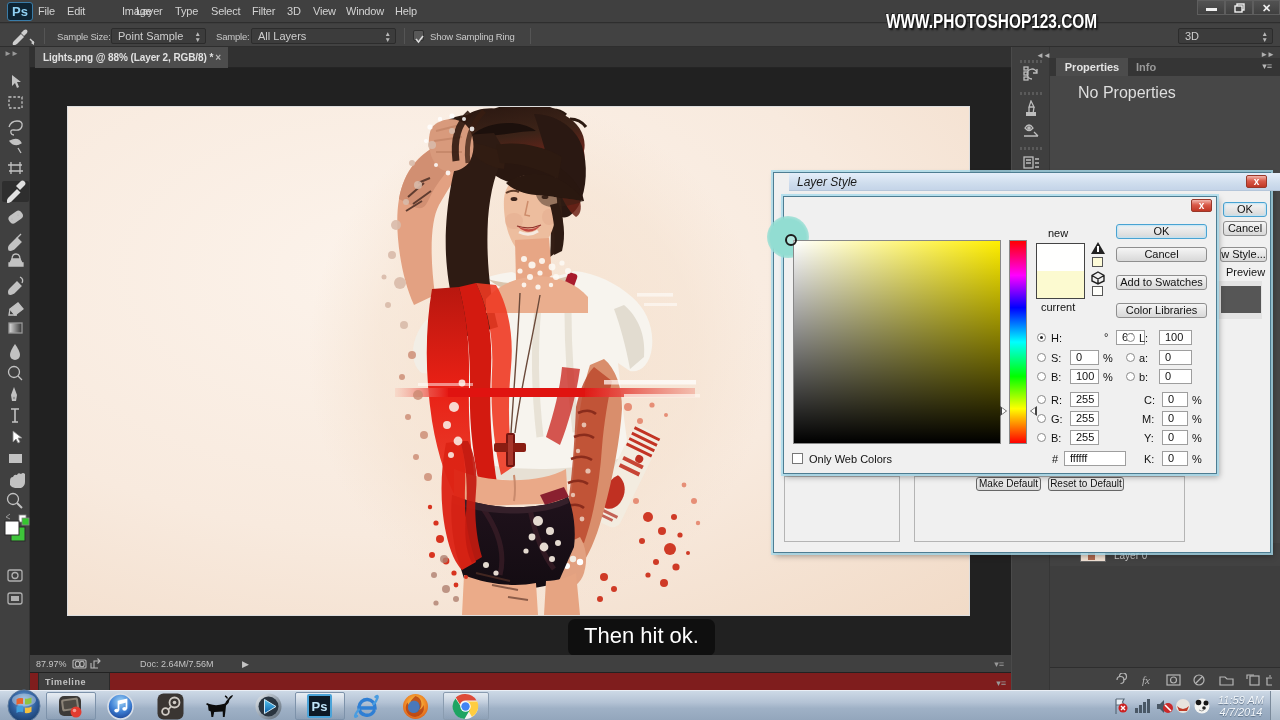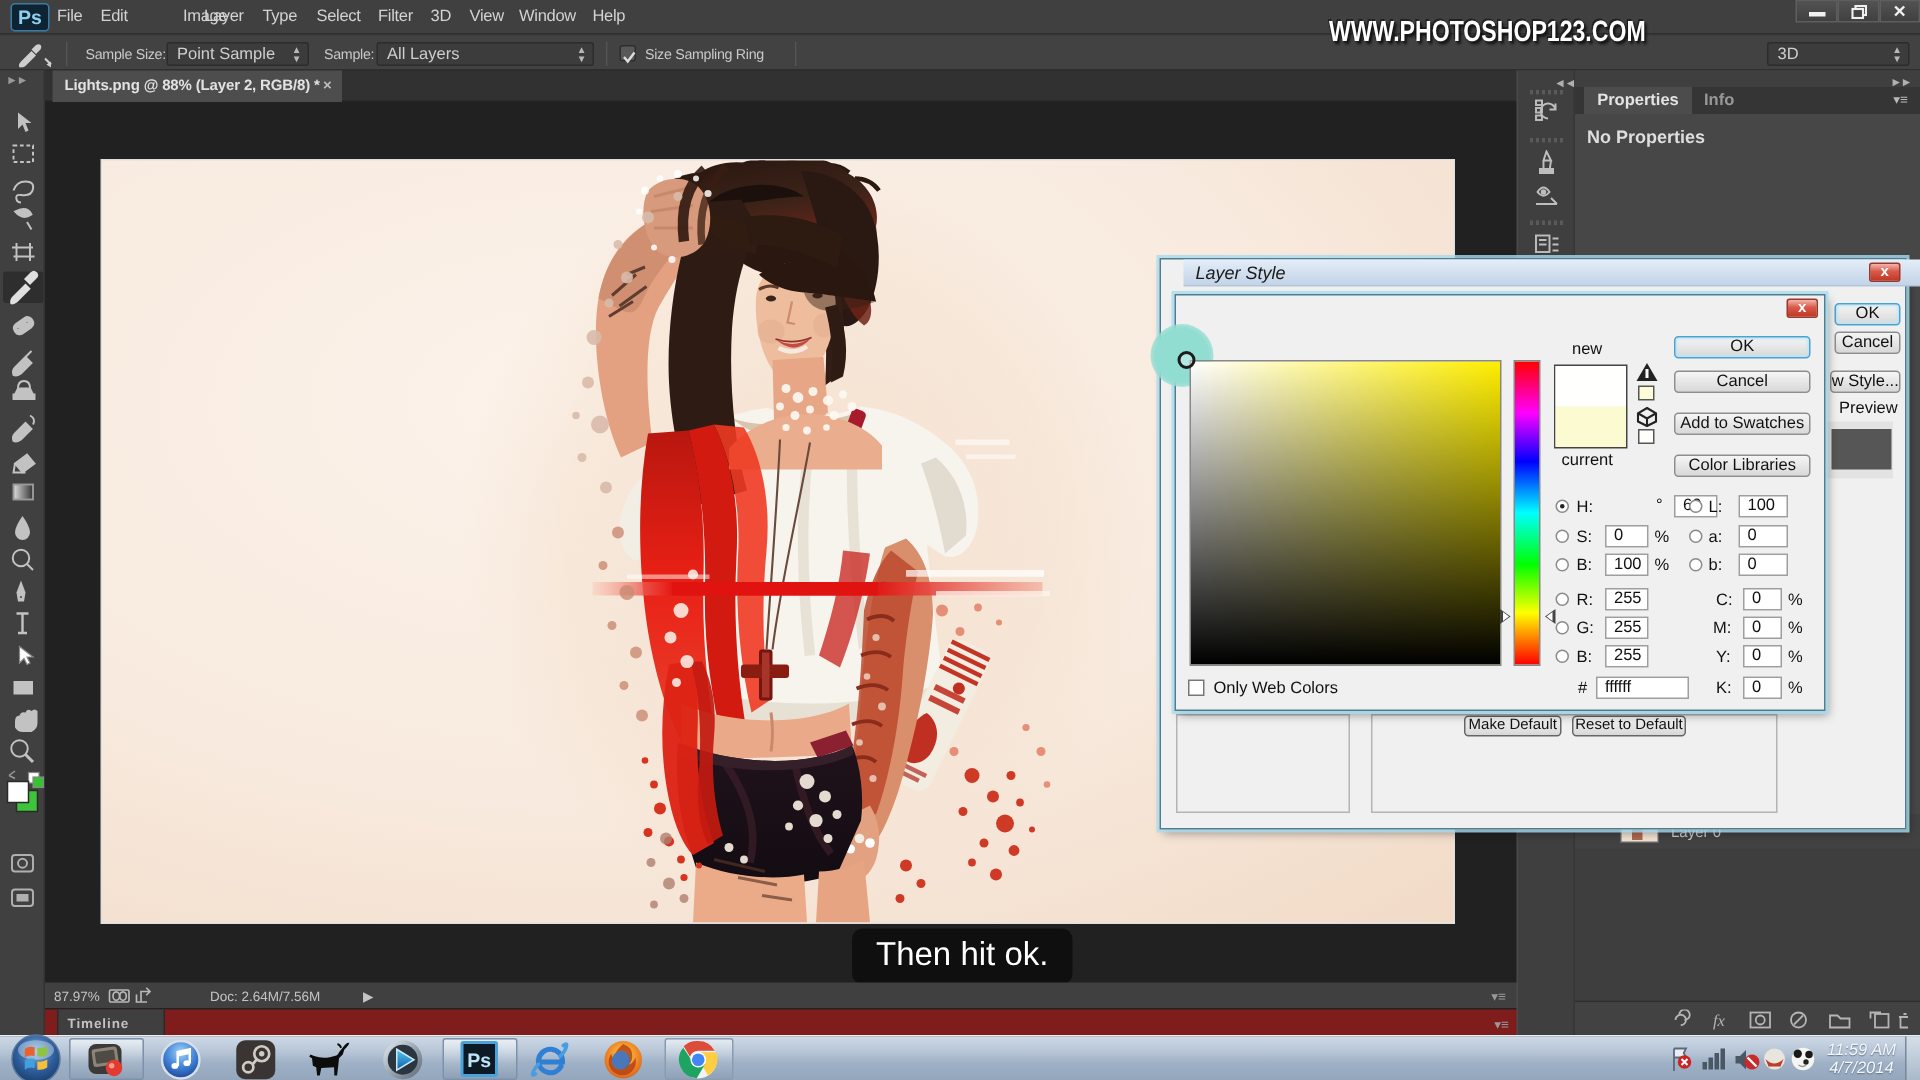--- a/index.html
+++ b/index.html
@@ -127,21 +127,21 @@
     <span class="optlabel" style="left:57px;">Sample Size:</span>
     <div class="dropdown" style="left:111px; width:95px;">Point Sample<span class="updn">▲<br>▼</span></div>
     <span class="optlabel" style="left:216px;">Sample:</span>
     <div class="dropdown" style="left:251px; width:145px;">All Layers<span class="updn">▲<br>▼</span></div>
     <div style="position:absolute;left:404px;top:4px;width:1px;height:16px;background:#383838;border-right:1px solid #555;"></div>
     <div style="position:absolute;left:413px;top:6px;width:11px;height:11px;background:#585858;border:1px solid #2e2e2e;border-radius:2px;">
       <svg width="11" height="11" viewBox="0 0 11 11">
           <path d="M2,5 l2.5,3 l4.5,-6" stroke="#ddd" stroke-width="1.6" fill="none"></path>
         </svg>
     </div>
-    <span class="optlabel" style="left:430px;">Size Sampling Ring</span>
+    <span class="optlabel" style="left:430px;">Show Sampling Ring</span>
     <div style="position:absolute;left:530px;top:4px;width:1px;height:16px;background:#383838;border-right:1px solid #555;"></div>
     <div class="dropdown" style="left:1178px; width:95px;">3D<span class="updn">▲<br>▼</span></div>
   </div>
 
   <div id="toolbar">
     <div style="position:absolute;left:4px;top:2px;color:#999;font-size:8px;letter-spacing:-1px;">►►</div>
     <div style="position:absolute;left:2px;top:134px;width:27px;height:21px;background:#2e2e2e;border-radius:2px;"></div>
     <svg width="30" height="643" viewBox="0 0 30 643" style="position:relative;">
       <g stroke="#c2c2c2" fill="none" stroke-width="1.3">
         <path d="M12,28 l0,11 l3,-3 l2,5 l2,-1 l-2,-5 l4,0 z" fill="#c2c2c2" stroke="none"></path>
@@ -518,21 +518,21 @@
         </svg>
     </div>
     <div id="proppanel">
       <div style="position:absolute;left:0;top:0;width:230px;height:11px;background:#3f3f3f;"></div>
       <div style="position:absolute;right:6px;top:3px;color:#b0b0b0;font-size:8px;letter-spacing:-1px;">►►</div>
       <div style="position:absolute;left:0;top:11px;width:230px;height:18px;background:#353535;"></div>
       <div style="position:absolute;left:6px;top:11px;width:72px;height:18px;background:#4c4c4c;color:#e4e4e4;font-size:11px;font-weight:bold;line-height:18px;text-align:center;">Properties</div>
       <div style="position:absolute;left:86px;top:11px;width:40px;height:18px;color:#989898;font-size:11px;font-weight:bold;line-height:18px;">Info</div>
       <div style="position:absolute;right:8px;top:14px;color:#b8b8b8;font-size:9px;">▾≡</div>
       <div style="position:absolute;left:0;top:29px;width:230px;height:471px;background:#474747;"></div>
-      <div style="position:absolute;left:8px;top:37px;color:#dedede;font-size:12px;font-weight:bold;">No Properties</div>
+      <div style="position:absolute;left:28px;top:37px;color:#dedede;font-size:16px;font-weight:normal;">No Properties</div>
     </div>
 
     <div style="position:absolute;left:38px;top:496px;width:230px;height:147px;background:#424242;"></div>
     <div style="position:absolute;left:68px;top:502px;width:26px;height:13px;background:#f2e3d5;border:1px solid #666;"></div>
     <div style="position:absolute;left:76px;top:504px;width:7px;height:9px;background:#b06a50;"></div>
     <div style="position:absolute;left:102px;top:503px;color:#cccccc;font-size:10px;">Layer 0</div>
     <div style="position:absolute;left:38px;top:519px;width:230px;height:101px;background:#3e3e3e;"></div>
     <div style="position:absolute;left:38px;top:620px;width:230px;height:1px;background:#2e2e2e;"></div>
     <svg style="position:absolute;left:100px;top:626px;" width="160" height="14" viewBox="0 0 160 14">
       <g stroke="#b5b5b5" fill="none" stroke-width="1.2">

